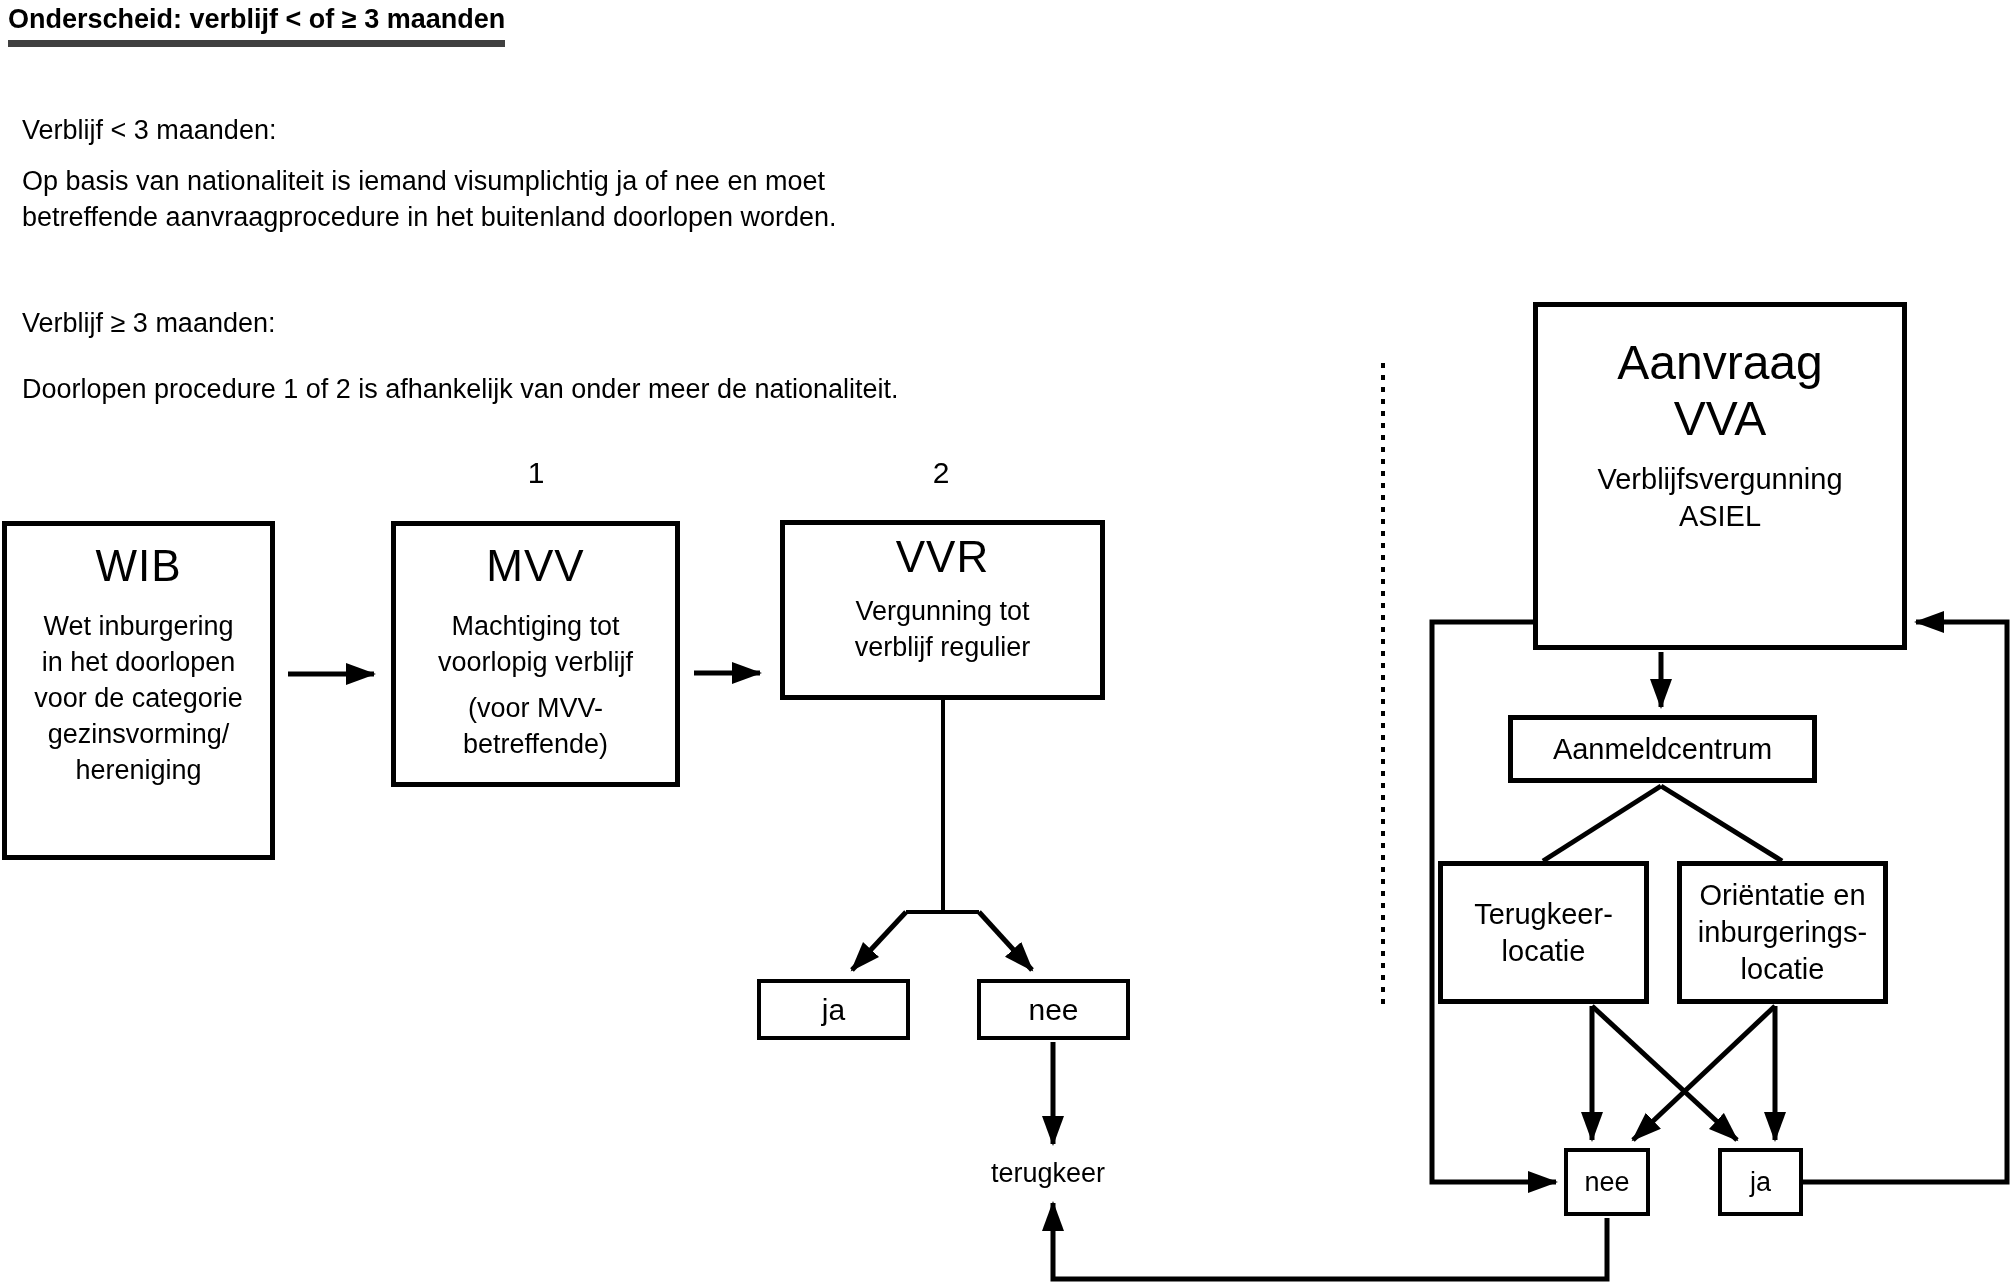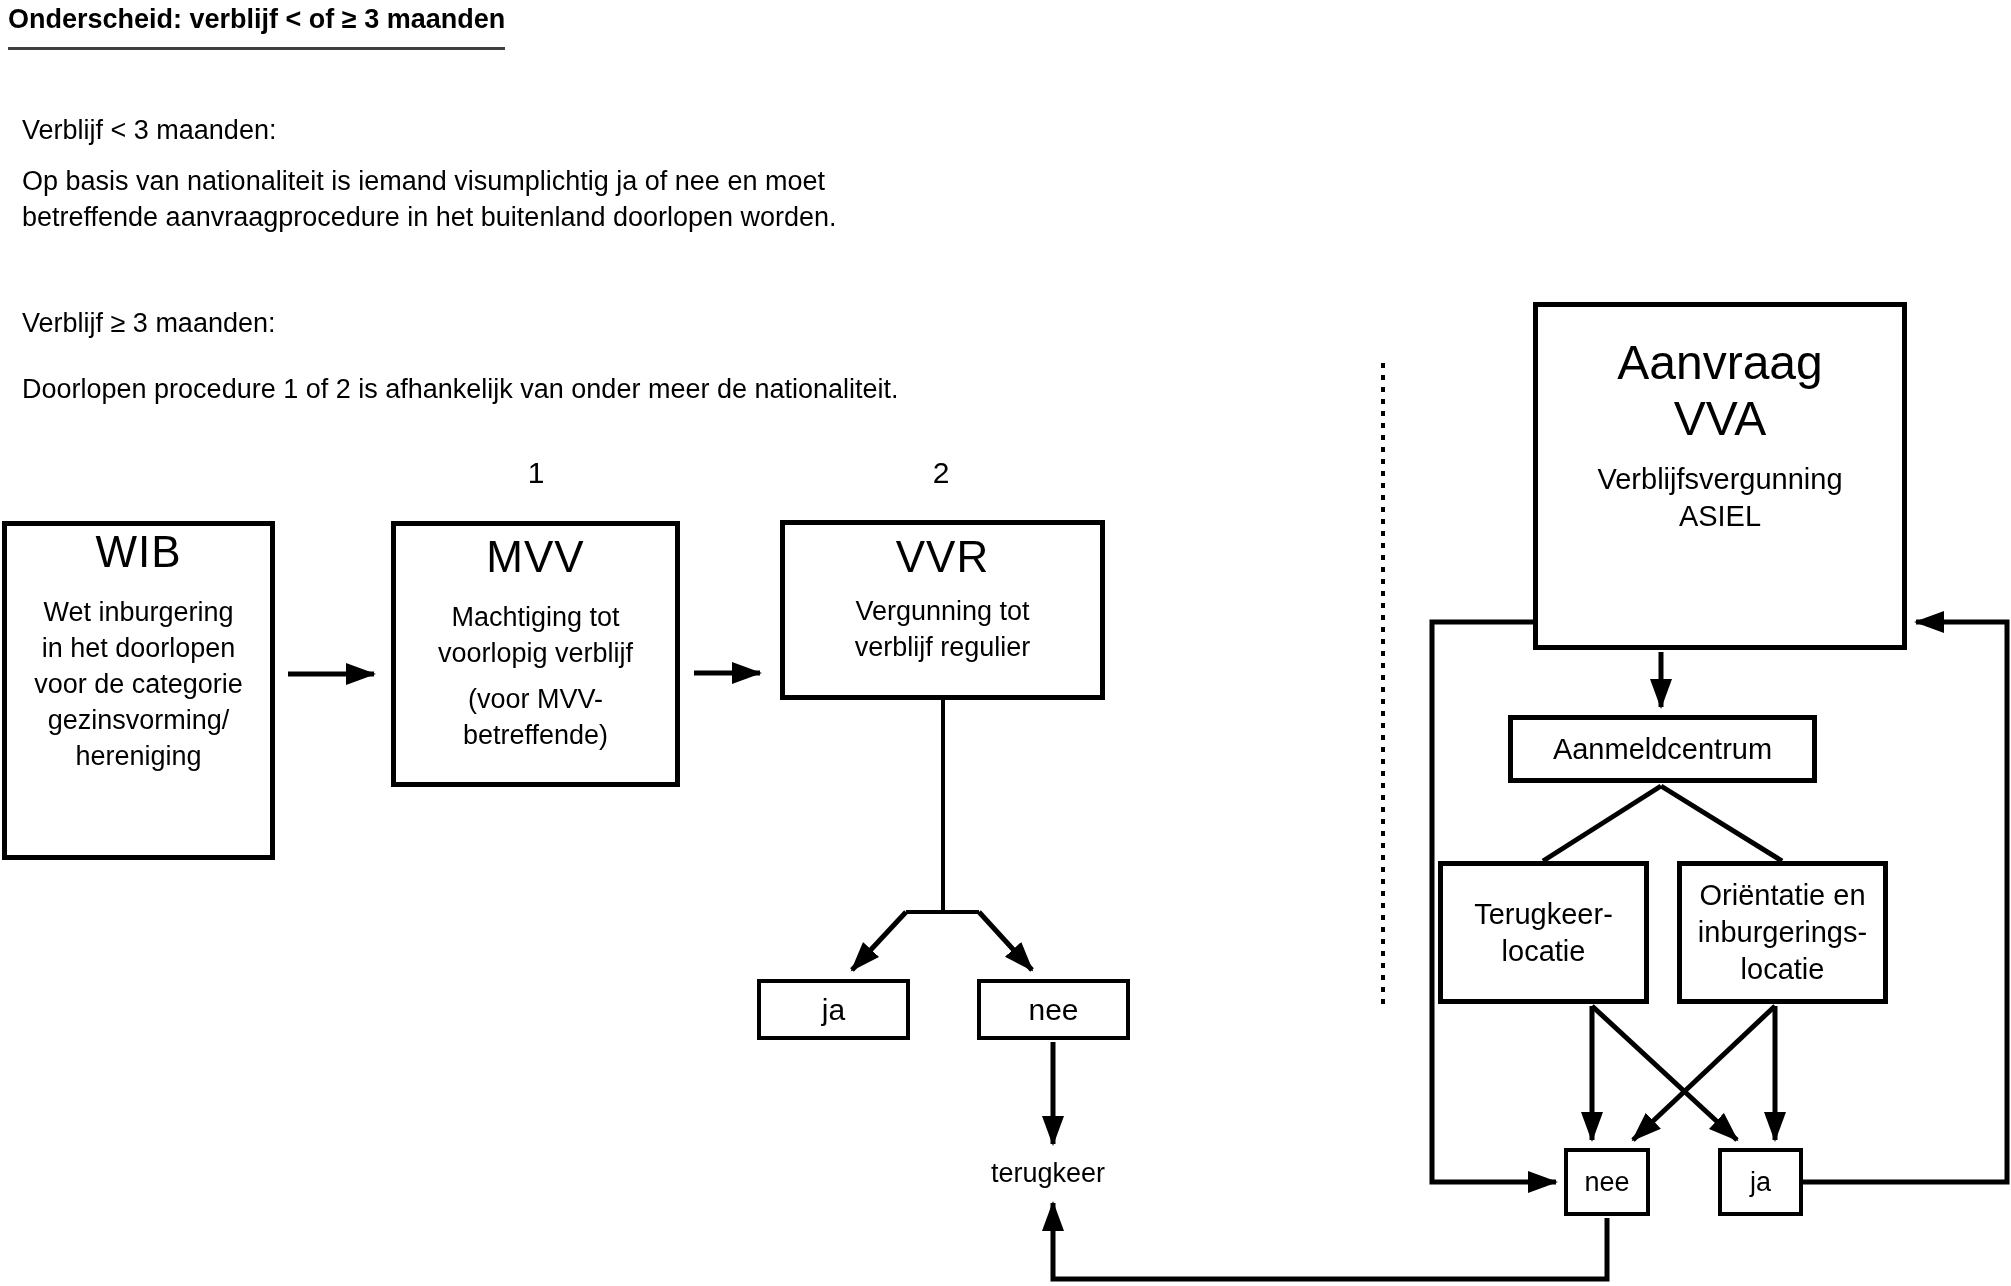--- a/index.html
+++ b/index.html
@@ -9,21 +9,21 @@
     background:#ffffff;
     font-family:"Liberation Sans", sans-serif;
     color:#000;
     overflow:hidden;
   }
   .wires{position:absolute;left:0;top:0;width:2011px;height:1286px;}
   .txt{position:absolute;white-space:nowrap;font-size:27px;line-height:36px;}
   .title{
     position:absolute;left:8px;top:4px;
     font-size:27px;font-weight:bold;
-    border-bottom:3px solid #404040;padding-bottom:12px;
+    border-bottom:7px solid #404040;padding-bottom:5px;
   }
   .num{position:absolute;width:100px;text-align:center;font-size:30px;}
   .ctr{text-align:center;}
   .box{
     position:absolute;box-sizing:border-box;
     border:5px solid #000;background:#fff;
     display:flex;flex-direction:column;align-items:center;
     text-align:center;
   }
   .box-title{font-size:44px;line-height:52px;letter-spacing:1px;}
@@ -76,32 +76,32 @@
   <div class="txt" style="left:22px;top:112px;">Verblijf &lt; 3 maanden:</div>
   <div class="txt" style="left:22px;top:199px;">betreffende aanvraagprocedure in het buitenland doorlopen worden.</div>
   <div class="txt" style="left:22px;top:163px;">Op basis van nationaliteit is iemand visumplichtig ja of nee en moet</div>
 
   <div class="txt" style="left:22px;top:305px;">Verblijf ≥ 3 maanden:</div>
   <div class="txt" style="left:22px;top:371px;">Doorlopen procedure 1 of 2 is afhankelijk van onder meer de nationaliteit.</div>
 
   <div class="num" style="left:486px;top:456px;">1</div>
   <div class="num" style="left:891px;top:456px;">2</div>
 
-  <div class="box" style="left:2px;top:521px;width:273px;height:339px;padding-top:0;">
+  <div class="box" style="left:2px;top:521px;width:273px;height:339px;padding-top:14px;">
     <div class="box-title">WIB</div>
     <div style="margin-top:16px;">
       <div class="box-line">Wet inburgering</div>
       <div class="box-line">in het doorlopen</div>
       <div class="box-line">voor de categorie</div>
       <div class="box-line">gezinsvorming/</div>
       <div class="box-line">hereniging</div>
     </div>
   </div>
 
-  <div class="box" style="left:391px;top:521px;width:289px;height:266px;padding-top:5px;">
+  <div class="box" style="left:391px;top:521px;width:289px;height:266px;padding-top:14px;">
     <div class="box-title">MVV</div>
     <div style="margin-top:16px;">
       <div class="box-line">Machtiging tot</div>
       <div class="box-line">voorlopig verblijf</div>
       <div class="box-line gap8">(voor MVV-</div>
       <div class="box-line">betreffende)</div>
     </div>
   </div>
 
   <div class="box" style="left:780px;top:520px;width:325px;height:180px;padding-top:6px;">

